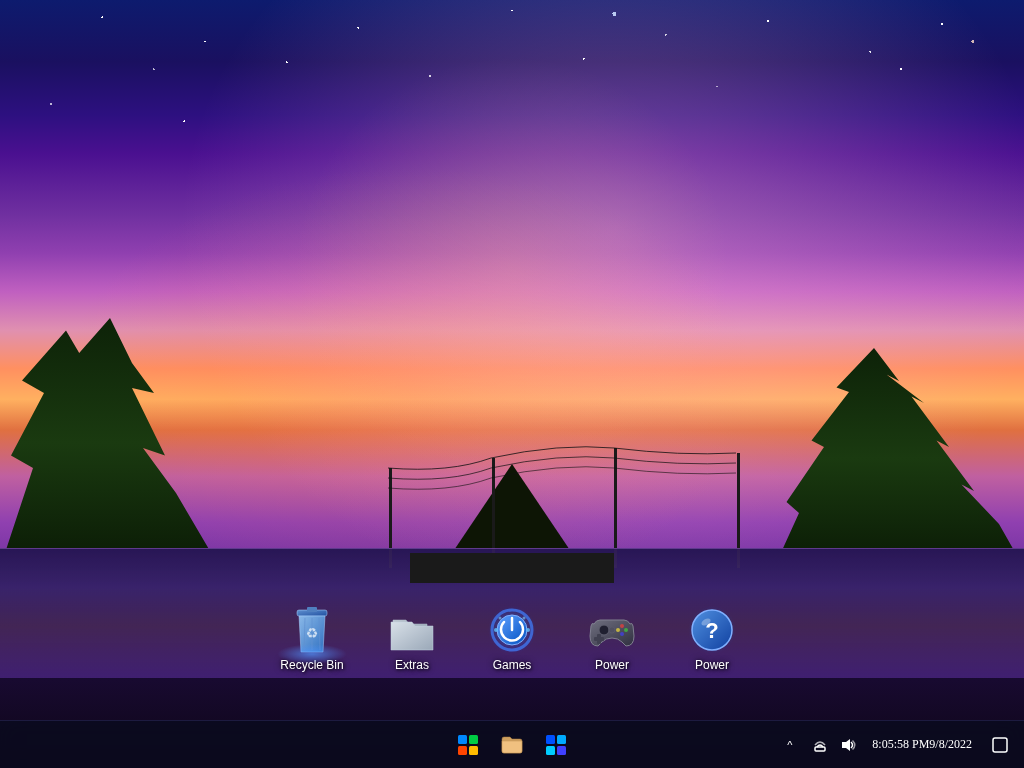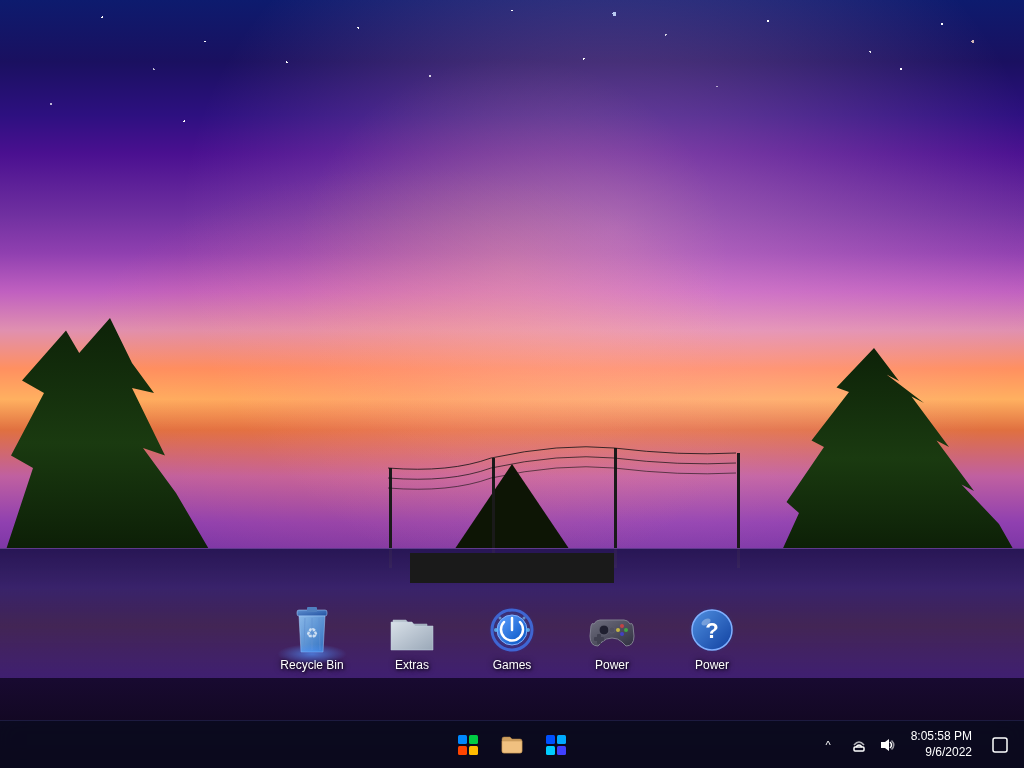--- a/index.html
+++ b/index.html
@@ -266,25 +266,25 @@
       cursor: pointer;
     }
 
     .tray-icon-item {
       color: white;
       font-size: 14px;
     }
 
     .clock-area {
       display: flex;
-      flex-direction: column;
       align-items: flex-end;
       padding: 2px 8px;
       cursor: pointer;
       border-radius: 4px;
+      font-family: Liberation Serif, serif;
     }
 
     .clock-time {
       color: white;
       font-size: 12px;
       line-height: 1.3;
     }
 
     .clock-date {
       color: white;
@@ -529,21 +529,21 @@
       <div class="tray-icons" style="padding:0 4px;">
         <svg width="16" height="16" viewBox="0 0 16 16">
           <polygon points="2,5 6,5 10,2 10,14 6,11 2,11" fill="white"></polygon>
           <path d="M11 5 Q14 8 11 11" fill="none" stroke="white" stroke-width="1.5"></path>
           <path d="M12.5 3.5 Q17 8 12.5 12.5" fill="none" stroke="white" stroke-width="1.5" opacity="0.6"></path>
         </svg>
       </div>
 
       <div class="clock-area">
         <span class="clock-time">8:05:58 PM</span>
-        <span class="clock-date">9/6/2022</span>
+        <span class="clock-date">9/8/2022</span>
       </div>
 
       <div class="notification-btn">
         <svg width="16" height="16" viewBox="0 0 16 16">
           <rect x="1" y="1" width="14" height="14" rx="2" fill="none" stroke="white" stroke-width="1.5"></rect>
         </svg>
       </div>
     </div>
   </div>
 

